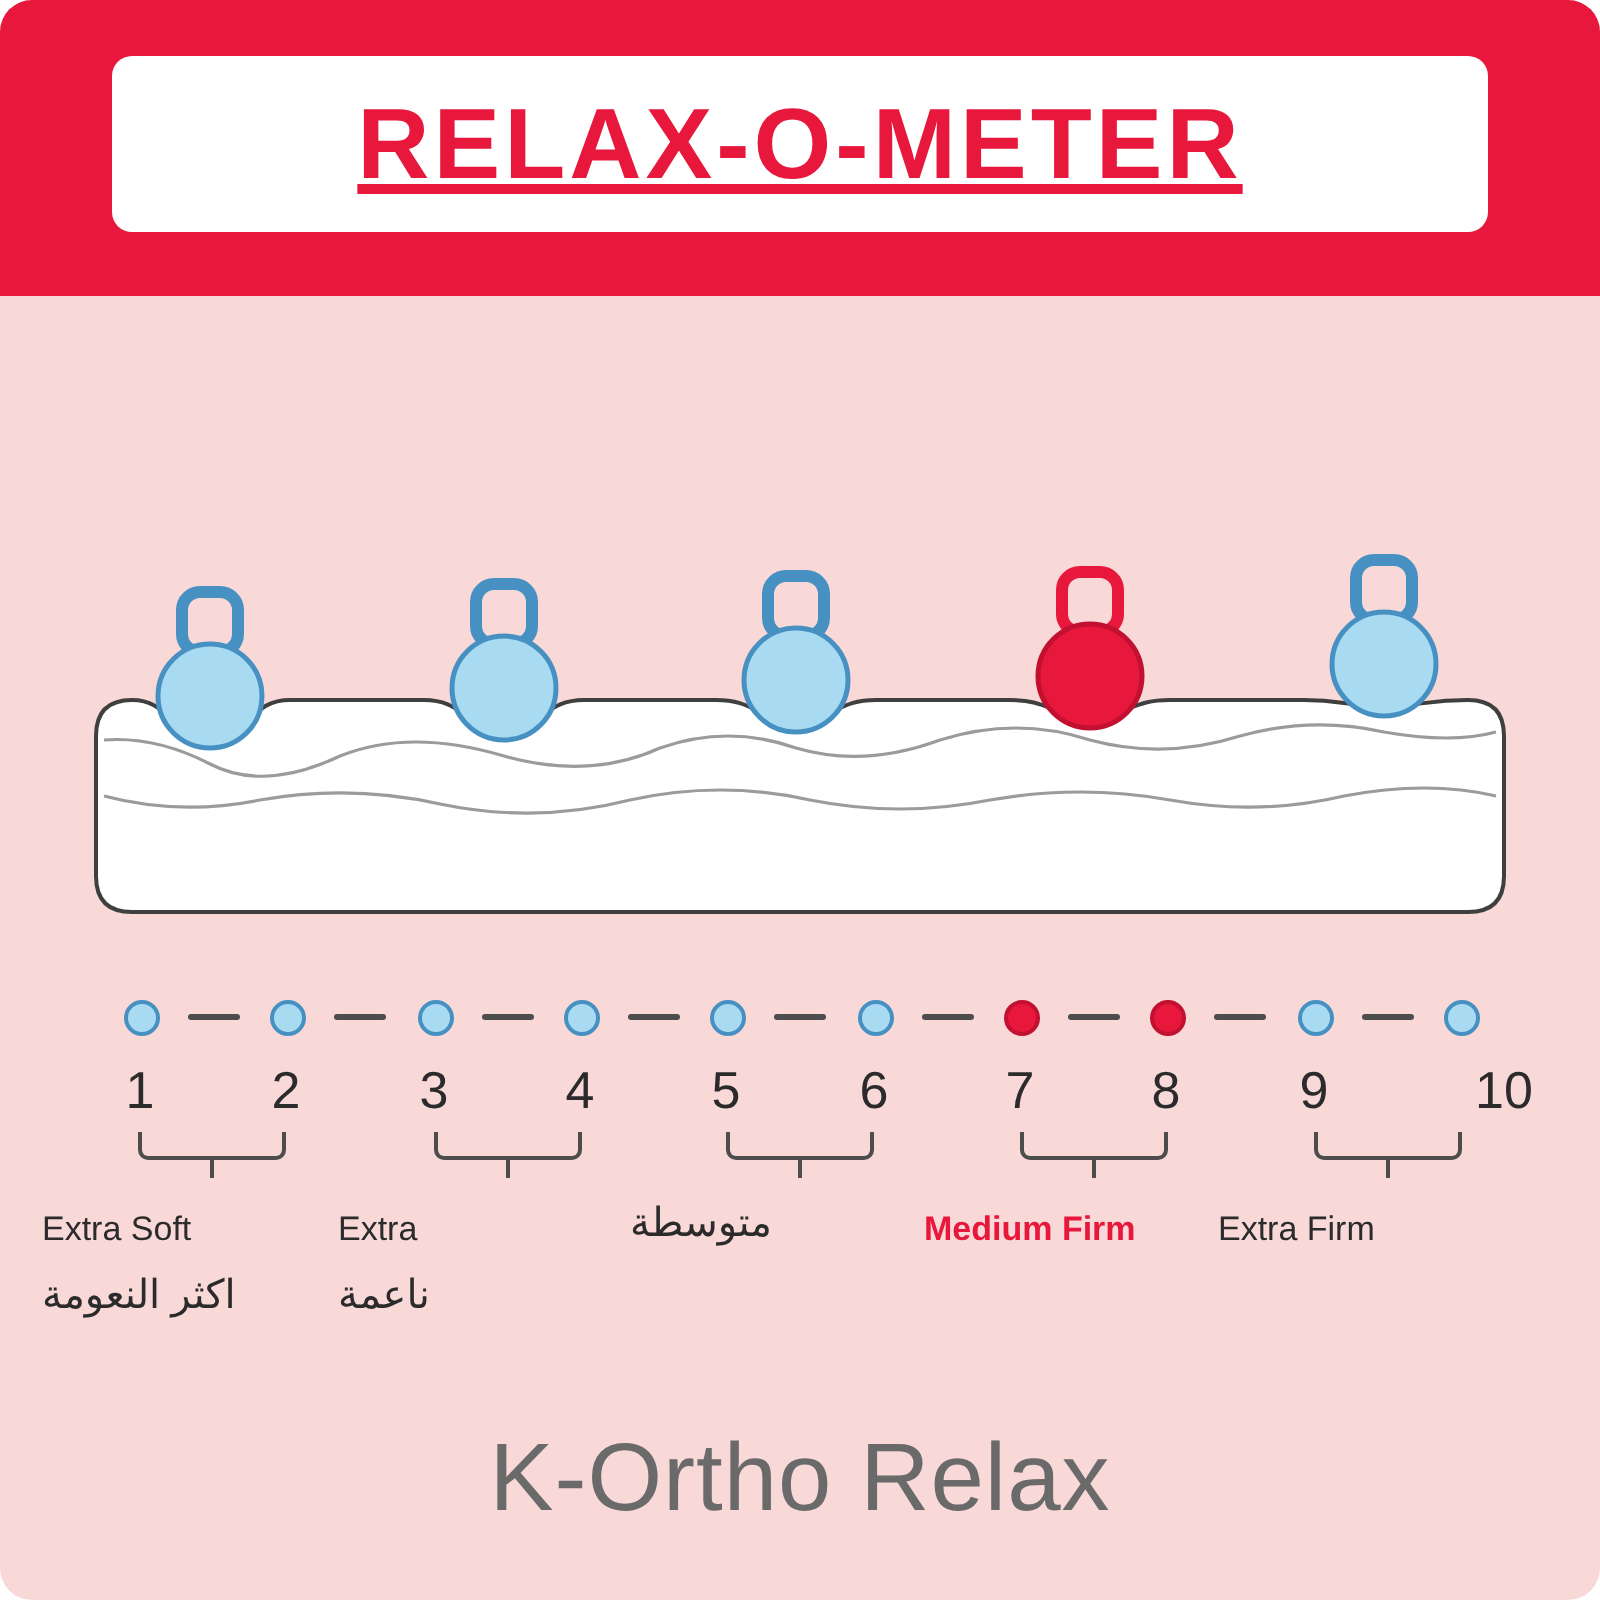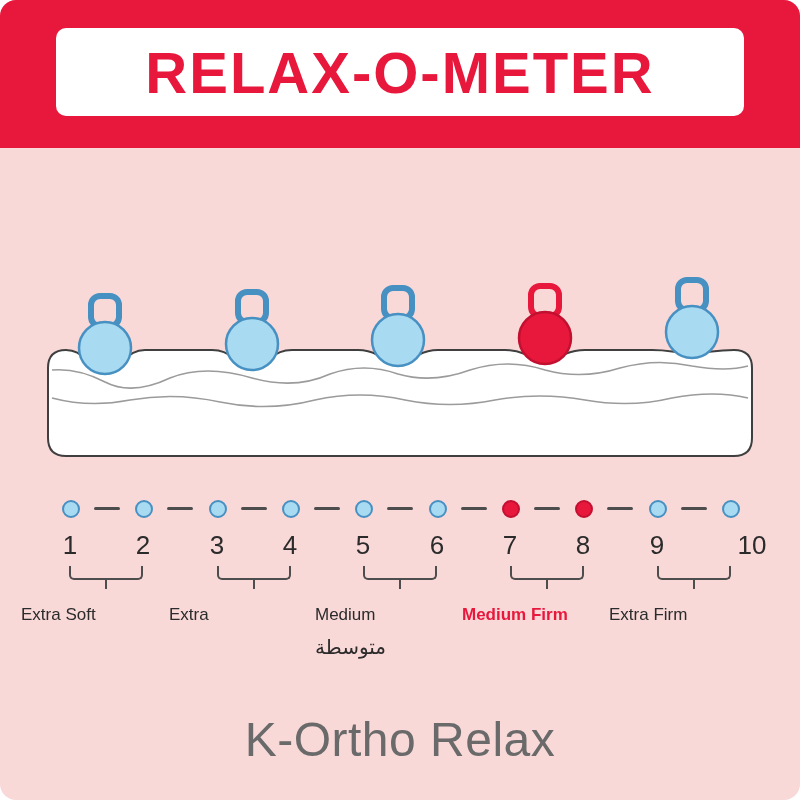--- a/index.html
+++ b/index.html
@@ -22,22 +22,23 @@
   .header-band{
     position:absolute;top:0;left:0;right:0;height:148px;
     background:var(--accent-red);
   }
   .title-box{
     position:absolute;left:56px;right:56px;top:28px;height:88px;
     background:#ffffff;border-radius:10px;
     display:flex;align-items:center;justify-content:center;
   }
   .title-box h1{
-    margin:0;font-size:58px;font-weight:bold;letter-spacing:2px;
+    margin:0;font-size:50px;font-weight:bold;letter-spacing:2px;
     color:var(--accent-red);
+    text-decoration:underline;
   }
   
   .mattress-svg{position:absolute;top:266px;left:0;display:block;}
   .mattress-body{fill:#ffffff;stroke:#3f3f3f;stroke-width:2;}
   .mattress-wave{fill:none;stroke:#9b9b9b;stroke-width:1.6;}
   .kb circle{stroke-width:2.5;}
   .kb rect{fill:none;stroke-width:6;}
   .kb-blue circle{fill:var(--light-blue);stroke:var(--blue-stroke);}
   .kb-blue rect{stroke:var(--blue-stroke);}
   .kb-red circle{fill:var(--accent-red);stroke:#c21031;}
@@ -171,30 +172,31 @@
     <span class="num n7">8</span>
     <span class="num n8">9</span>
     <span class="num n9">10</span>
   </div>
 
   <div class="groups-row">
     <div class="group grp0">
       <div class="bracket"></div>
       <div class="stem"></div>
       <div class="label-en">Extra Soft</div>
+      <div class="label-ar" dir="rtl" lang="ar">اكثر النعومة</div>
     </div>
     <div class="group grp1">
       <div class="bracket"></div>
       <div class="stem"></div>
       <div class="label-en">Extra</div>
+      <div class="label-ar" dir="rtl" lang="ar">ناعمة</div>
     </div>
     <div class="group grp2">
       <div class="bracket"></div>
       <div class="stem"></div>
-      <div class="label-en">Medium</div>
       <div class="label-ar" dir="rtl" lang="ar">متوسطة</div>
     </div>
     <div class="group grp3 highlight">
       <div class="bracket"></div>
       <div class="stem"></div>
       <div class="label-en">Medium Firm</div>
     </div>
     <div class="group grp4">
       <div class="bracket"></div>
       <div class="stem"></div>

